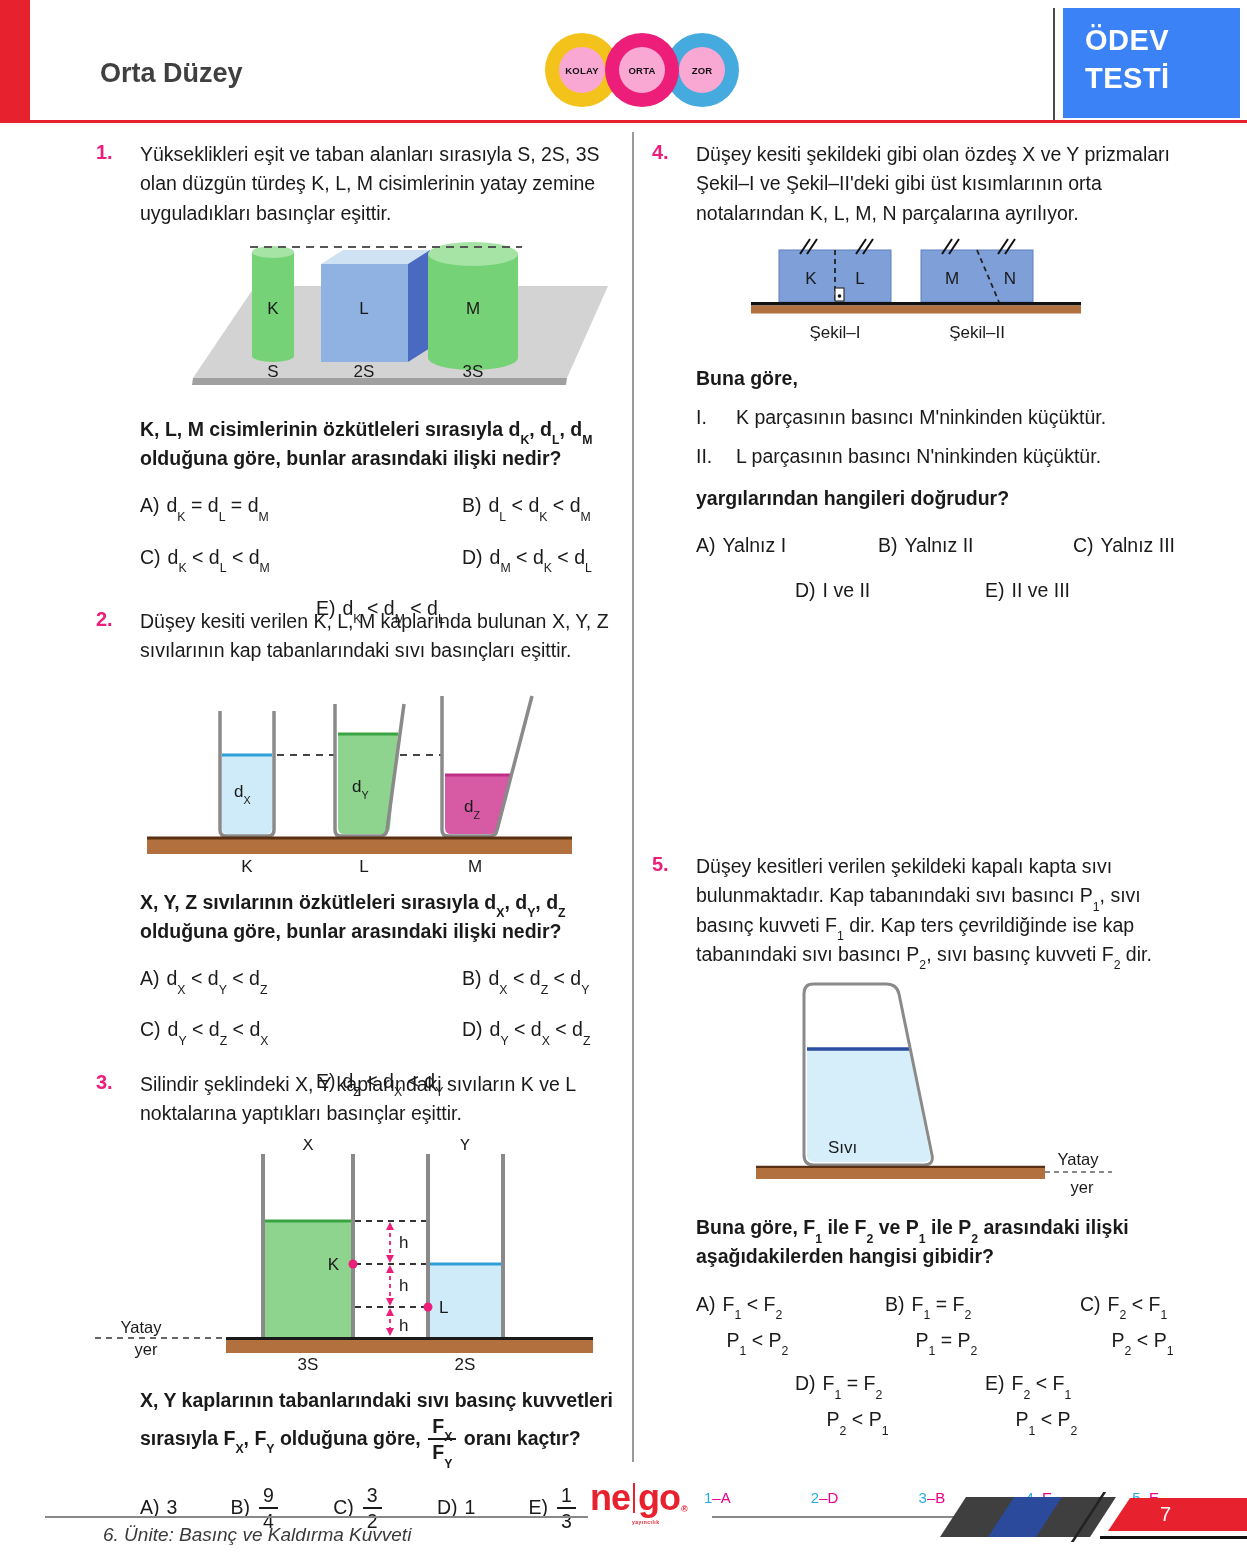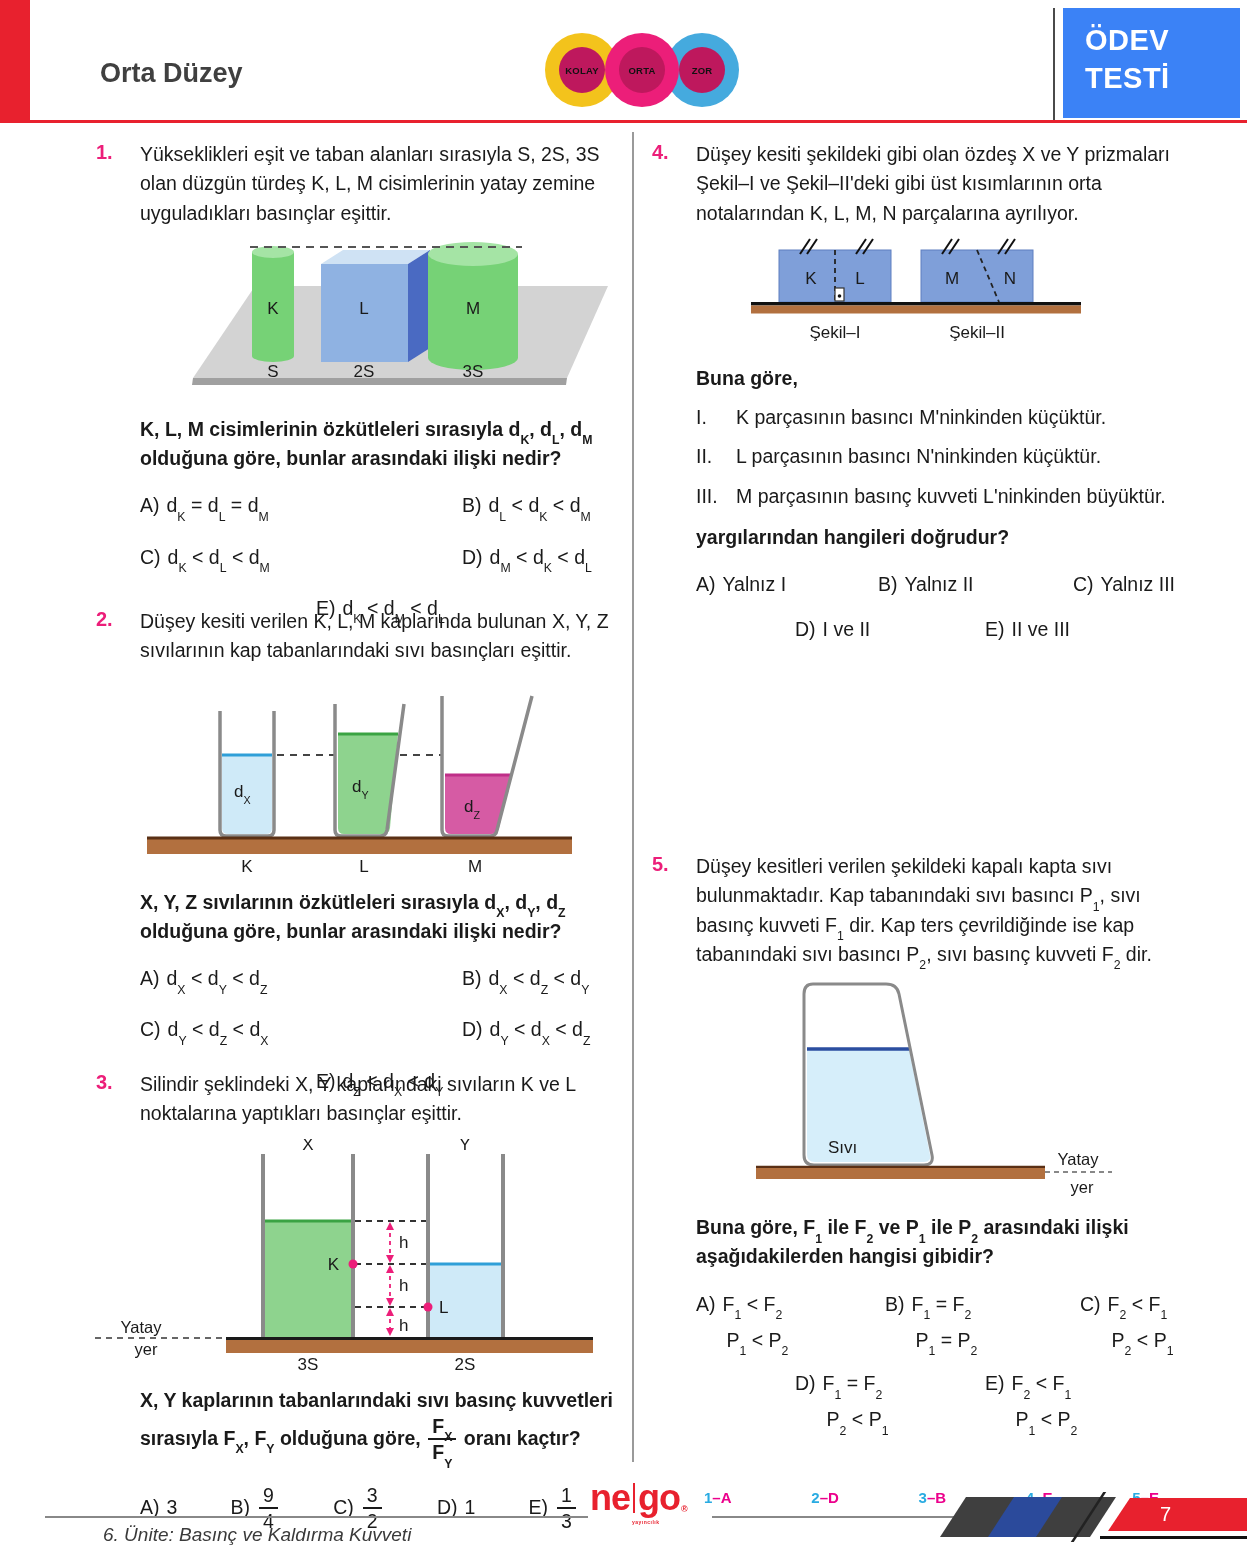--- a/index.html
+++ b/index.html
@@ -3,21 +3,21 @@
 <meta charset="utf-8">
 <style>
   html,body{margin:0;padding:0;background:#fff;}
   .page{position:relative;width:1247px;height:1559px;background:#fff;overflow:hidden;
         font-family:"Liberation Sans",sans-serif;color:#1a1a1a;}
   
   .red-bar{position:absolute;left:0;top:0;width:30px;height:120px;background:#e8212e;}
   .page-title{position:absolute;left:100px;top:58px;font-size:27px;font-weight:bold;color:#404040;}
   .badges{position:absolute;left:545px;top:33px;height:78px;}
   .badge{position:absolute;width:74px;height:74px;border-radius:50%;display:flex;align-items:center;justify-content:center;}
-  .badge .inner{width:46px;height:46px;border-radius:50%;background:#be185d;display:flex;align-items:center;justify-content:center;
+  .badge .inner{width:46px;height:46px;border-radius:50%;background:#f9a8d4;display:flex;align-items:center;justify-content:center;
                 font-size:9.5px;font-weight:bold;color:#111;letter-spacing:0.2px;}
   .test-box{position:absolute;left:1063px;top:8px;width:177px;height:110px;background:#3b82f6;color:#fff;
             font-weight:bold;font-size:29px;line-height:1.3;padding:14px 0 0 22px;box-sizing:border-box;letter-spacing:0.5px;}
   .hdr-vline{position:absolute;left:1053px;top:8px;width:2px;height:112px;background:#4a4a4a;}
   .hdr-rule{position:absolute;left:0;top:120px;width:1247px;height:3px;background:#e8212e;}
   .col-divider{position:absolute;left:632px;top:132px;width:2px;height:1330px;background:#9a9a9a;}
   
   .q{position:absolute;display:flex;}
   .qnum{width:44px;flex:none;font-weight:bold;font-size:20px;color:#ec1e79;padding-top:1px;}
   .qbody{flex:1;font-size:19.5px;line-height:1.5;}
@@ -42,21 +42,21 @@
   .roman-item{display:flex;gap:8px;margin-top:10px;}
   .roman{width:32px;flex:none;}
   .opt2{display:flex;gap:7px;white-space:nowrap;}
   .opt2 .lines{display:flex;flex-direction:column;gap:7px;}
   .opt2 .line2{padding-left:4px;}
   .opts5a{display:grid;grid-template-columns:189px 195px auto;margin-top:18px;}
   .opts5b{display:flex;margin-top:14px;}
   .opts5b .opt2:first-child{margin-left:99px;width:190px;}
   
   .answer-key{position:absolute;left:698px;top:1489px;width:455px;display:flex;justify-content:space-between;
-              font-size:15px;font-weight:bold;padding:0 6px;}
+              font-size:15px;font-weight:normal;padding:0 6px;}
   .ak-num{color:#29abe2;}
   .ak-ans{color:#ec008c;}
   .foot-line{position:absolute;top:1516px;height:2px;background:#888;}
   .unit-text{position:absolute;left:103px;top:1524px;font-style:italic;font-size:19px;color:#3a3a3a;}
   .logo{position:absolute;left:590px;top:1477px;display:flex;align-items:flex-start;color:#e8212e;font-weight:bold;}
   .logo .ne{font-size:36px;letter-spacing:-1px;}
   .logo .spine{width:2px;height:30px;background:#e8212e;margin:6px 3px 0 3px;}
   .logo .go{font-size:36px;letter-spacing:-1px;position:relative;}
   .logo .reg{font-size:9px;position:relative;top:2px;left:1px;}
   .logo .logo-sub{position:absolute;left:42px;top:42px;font-size:5px;color:#e8212e;letter-spacing:0.5px;}
@@ -337,24 +337,20 @@
       <p class="lead">Buna göre,</p>
       <div>
         <div class="roman-item">
           <span class="roman">I.</span>
           <span>K parçasının basıncı M'ninkinden küçüktür.</span>
         </div>
         <div class="roman-item">
           <span class="roman">II.</span>
           <span>L parçasının basıncı N'ninkinden küçüktür.</span>
         </div>
-        <div class="roman-item">
-          <span class="roman">III.</span>
-          <span>M parçasının basınç kuvveti L'ninkinden büyüktür.</span>
-        </div>
       </div>
       <p class="stem">yargılarından hangileri doğrudur?</p>
       <div class="opts4a">
         <div class="opt">
           <span>A)</span>
           <span>Yalnız I</span>
         </div>
         <div class="opt">
           <span>B)</span>
           <span>Yalnız II</span>

